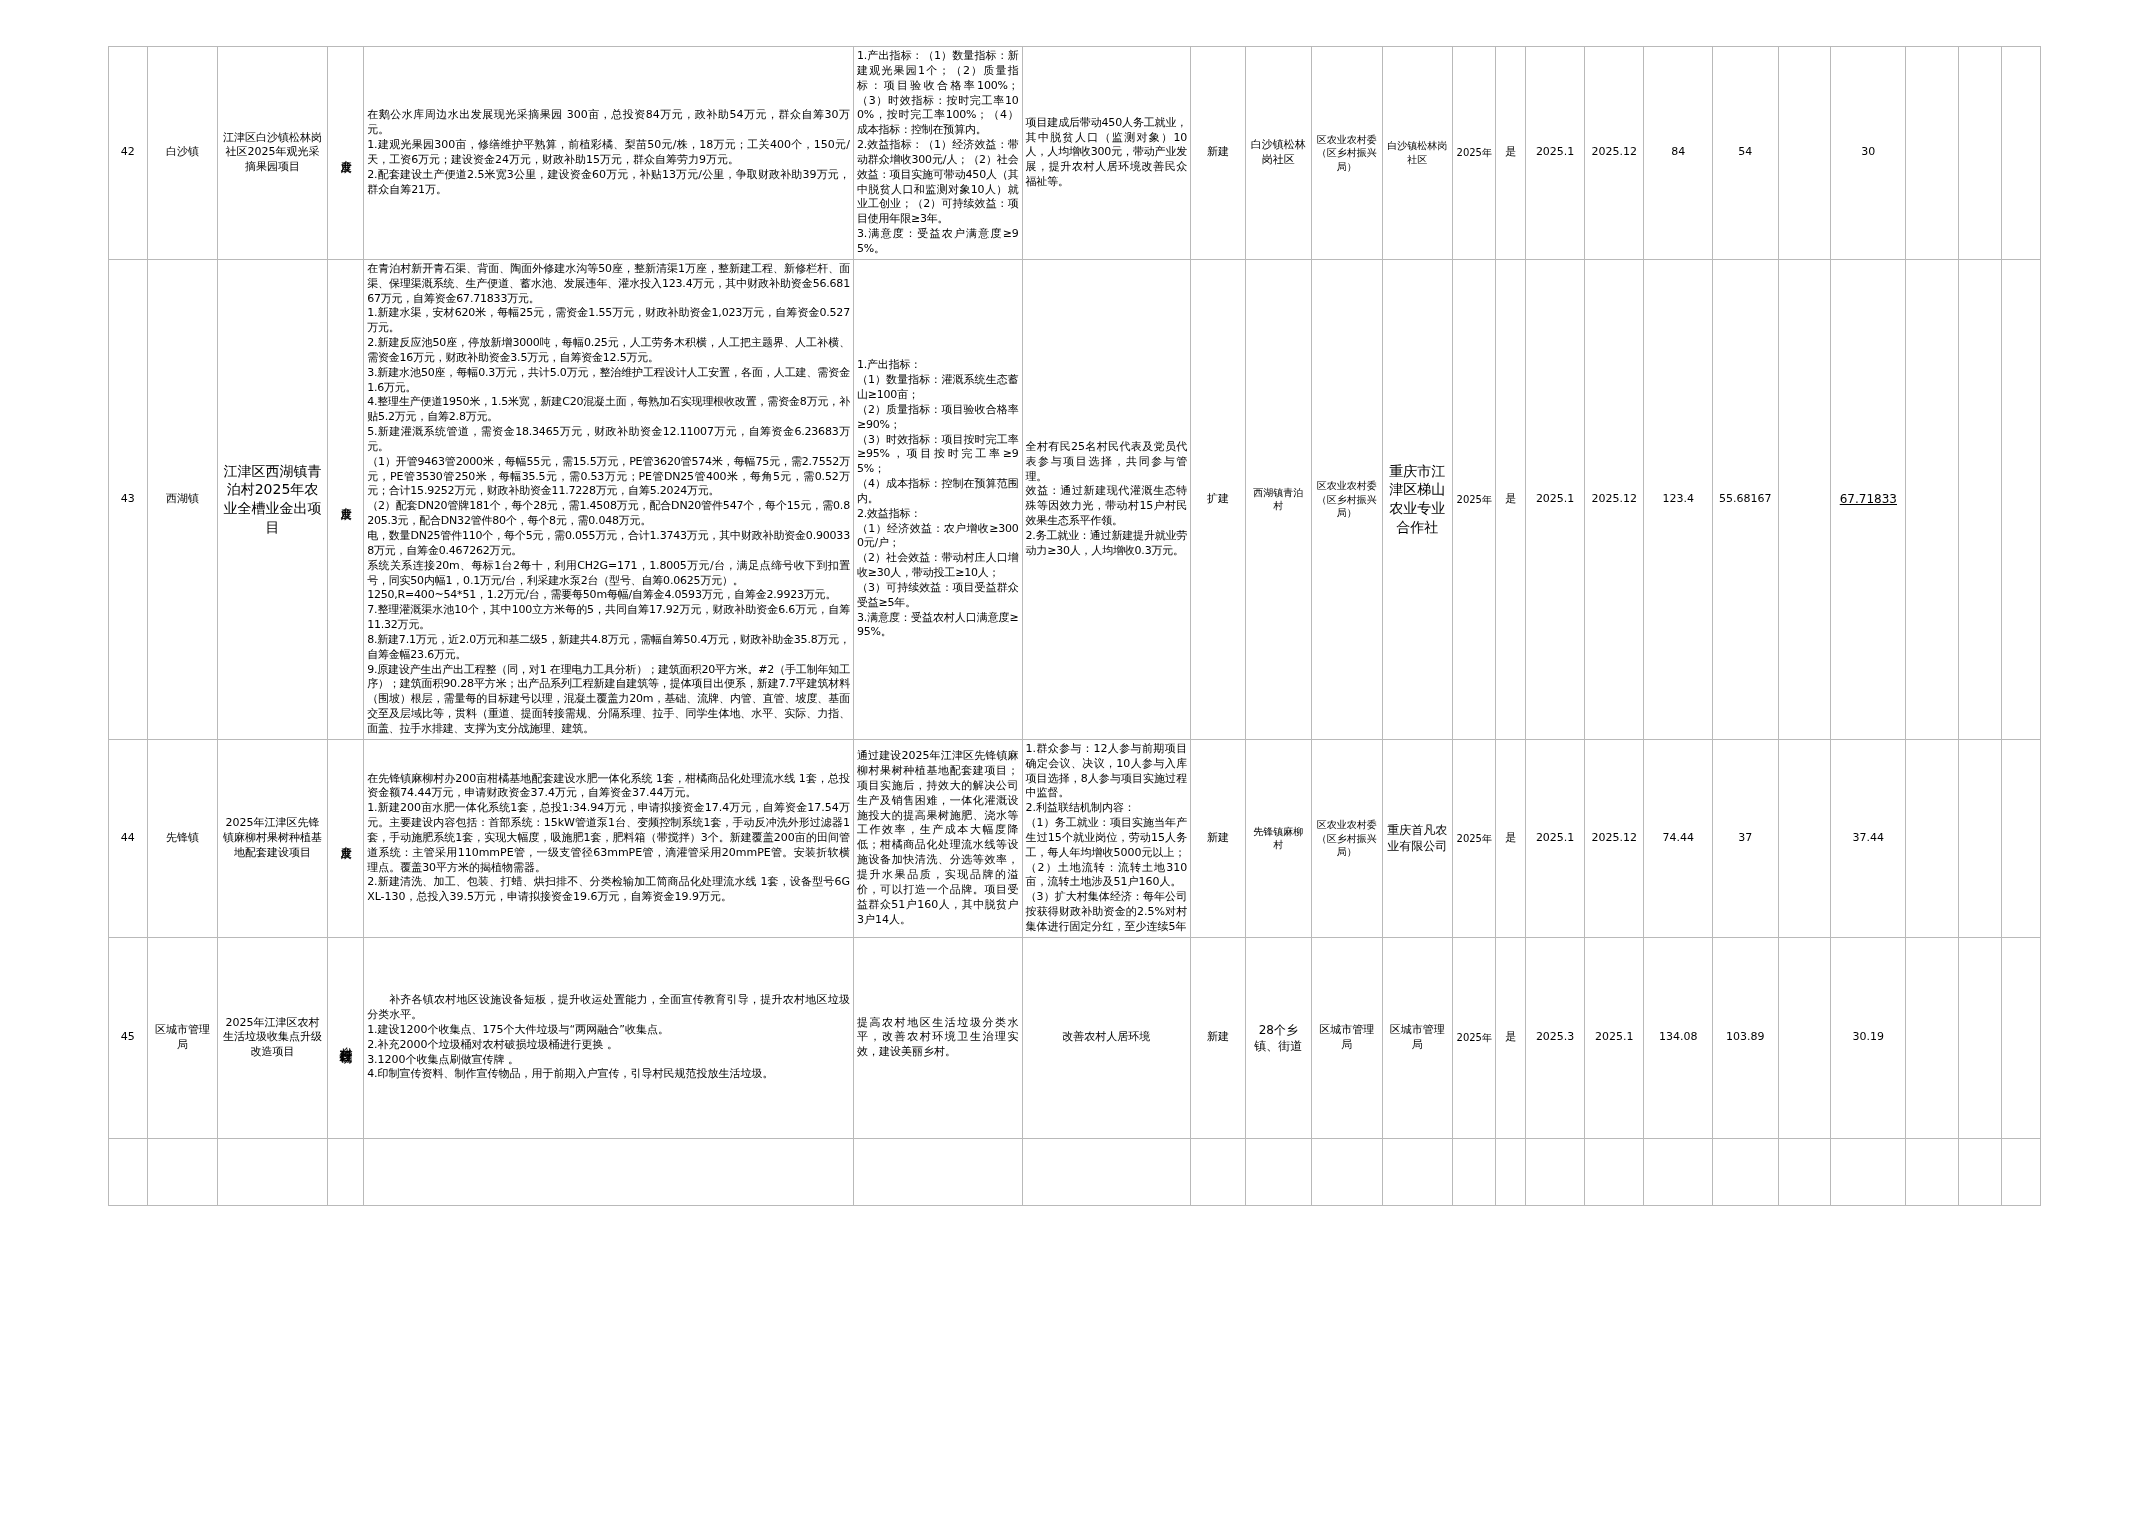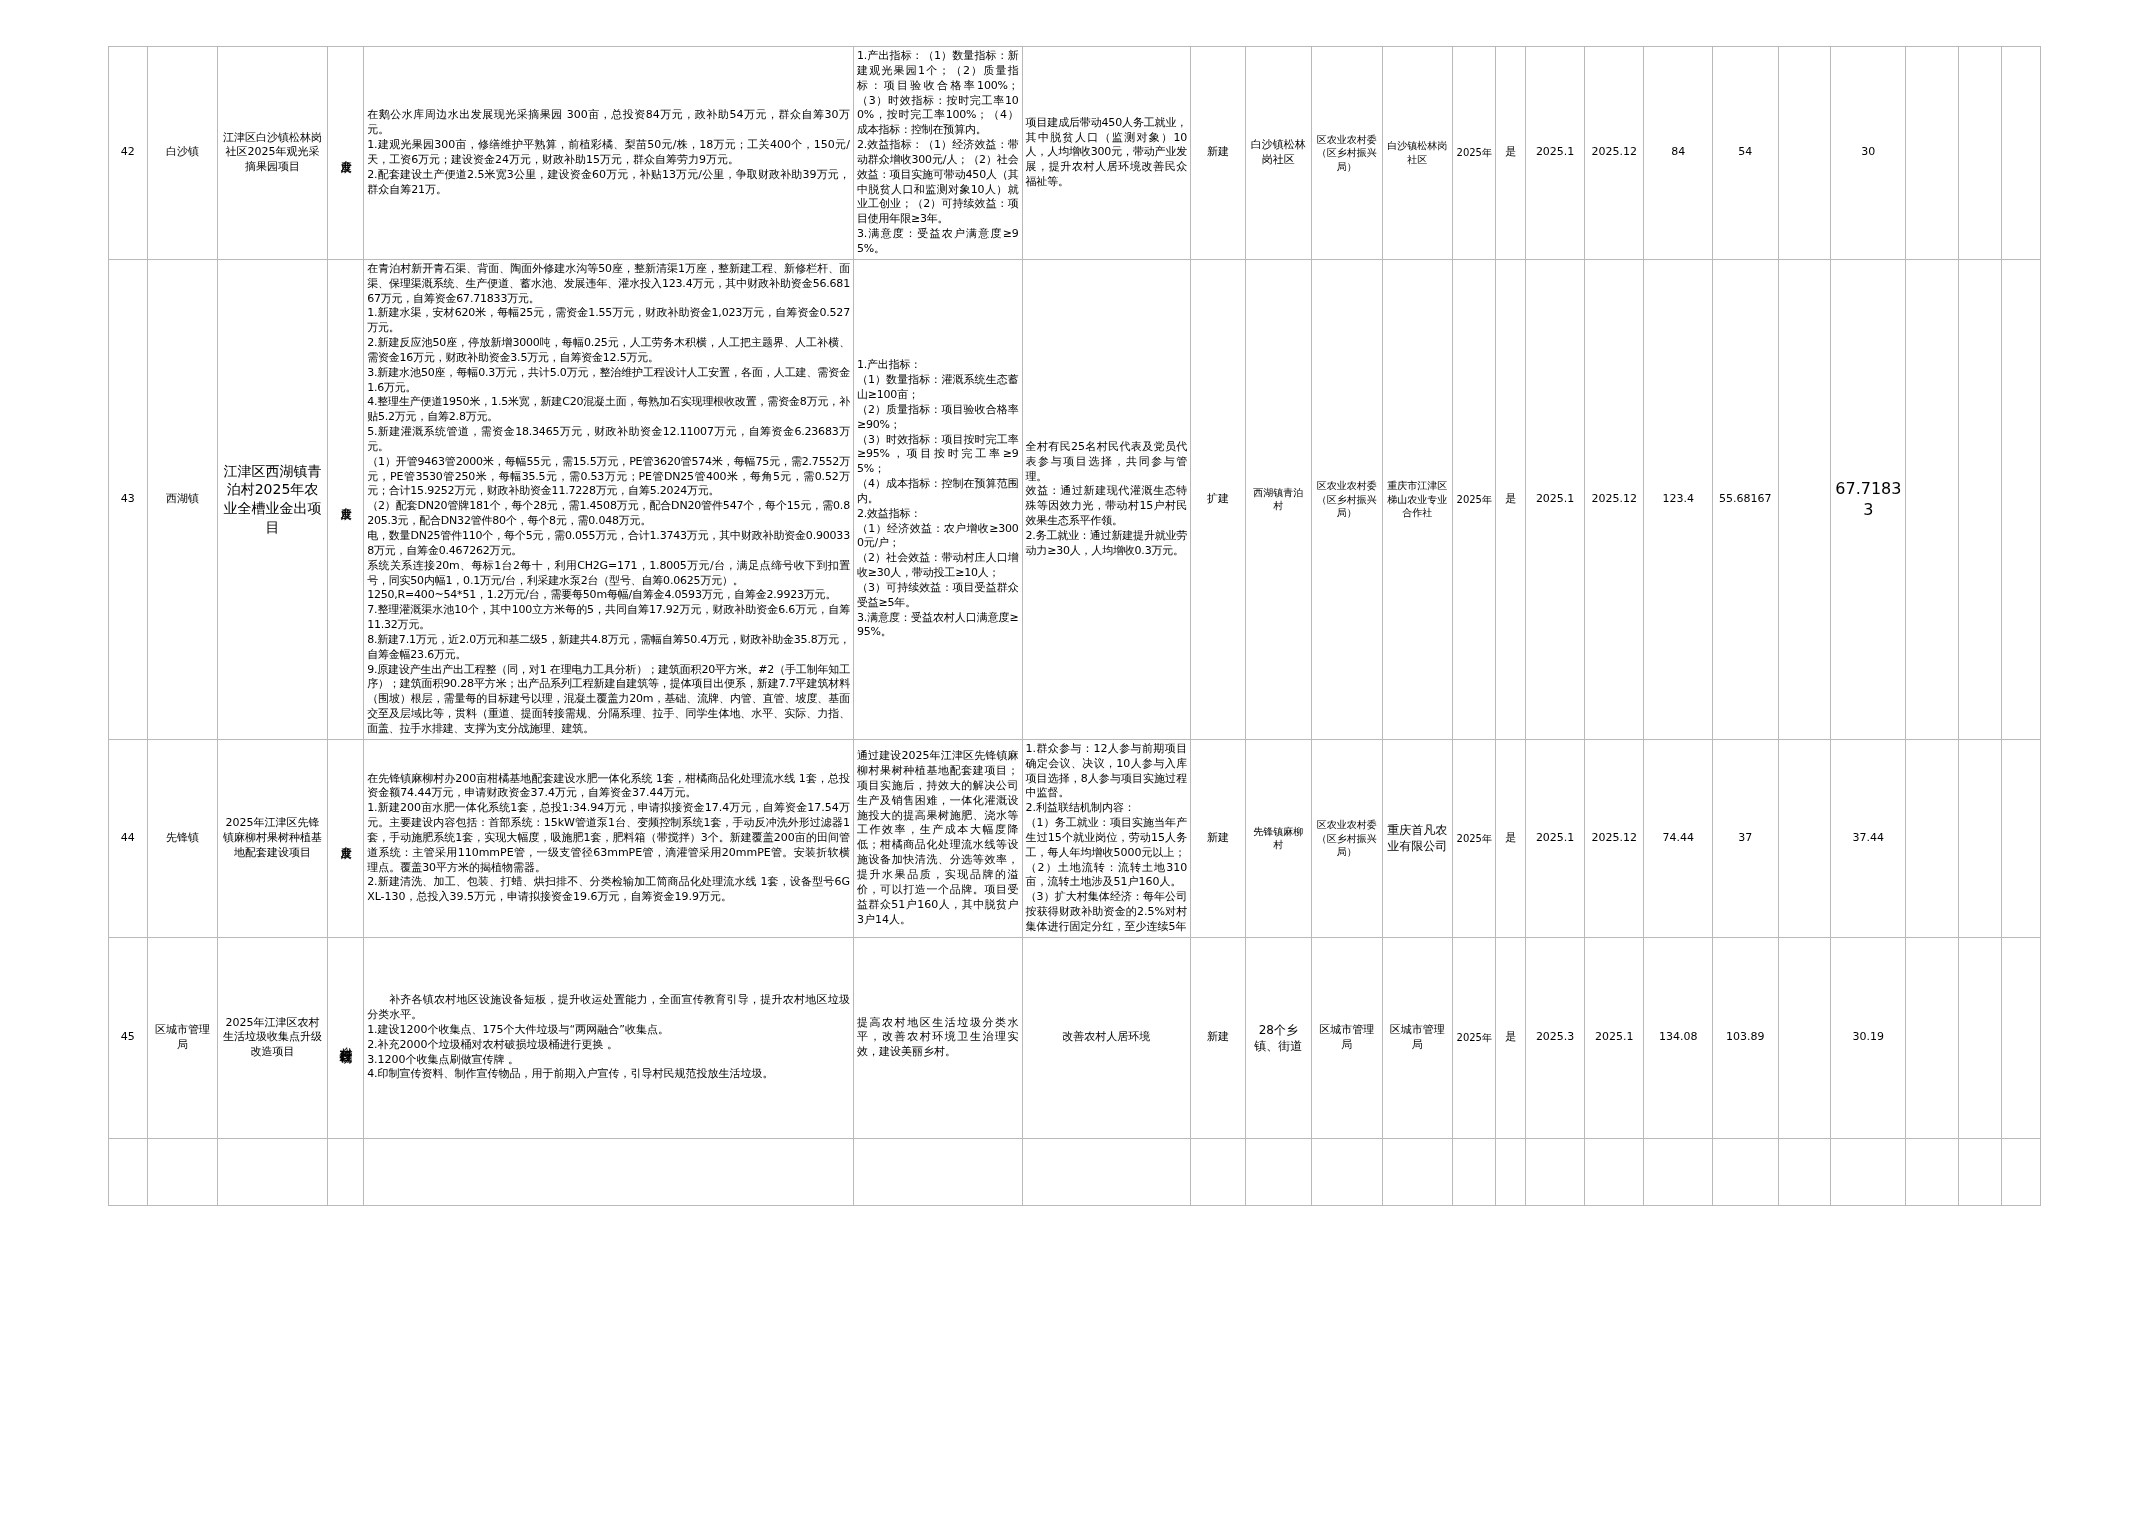--- a/index.html
+++ b/index.html
@@ -179,29 +179,29 @@
 （1）经济效益：农户增收≥3000元/户；
 （2）社会效益：带动村庄人口增收≥30人，带动投工≥10人；
 （3）可持续效益：项目受益群众受益≥5年。
 3.满意度：受益农村人口满意度≥95%。</td>
         <td class="tiny just" style="white-space:pre-line;">全村有民25名村民代表及党员代表参与项目选择，共同参与管理。
 效益：通过新建现代灌溉生态特殊等因效力光，带动村15户村民效果生态系平作领。
 2.务工就业：通过新建提升就业劳动力≥30人，人均增收0.3万元。</td>
         <td class="num">扩建</td>
         <td class="num" style="font-size:10px;">西湖镇青泊村</td>
         <td class="num" style="font-size:10px;">区农业农村委（区乡村振兴局）</td>
-        <td class="num" style="font-size:10px;margin-left:8px;">重庆市江津区梯山农业专业合作社</td>
+        <td class="num" style="font-size:14px;margin-left:8px;">重庆市江津区梯山农业专业合作社</td>
         <td class="num" style="font-size:10px;">2025年</td>
         <td class="num">是</td>
         <td class="num">2025.1</td>
         <td class="num">2025.12</td>
         <td class="num">123.4</td>
         <td class="num" style="font-size:11px;">55.68167</td>
         <td class="num"></td>
-        <td class="num" style="font-size:16px;">67.71833</td>
+        <td class="num" style="font-size:12px;text-decoration:underline;">67.71833</td>
         <td class="num"></td>
         <td class="num"></td>
         <td class="num"></td>
       </tr>
 
       <tr class="r44">
         <td class="num">44</td>
         <td class="name">先锋镇</td>
         <td class="name">2025年江津区先锋镇麻柳村果树种植基地配套建设项目</td>
         <td class="vtext"><span class="vwrap">产业发展</span></td>

